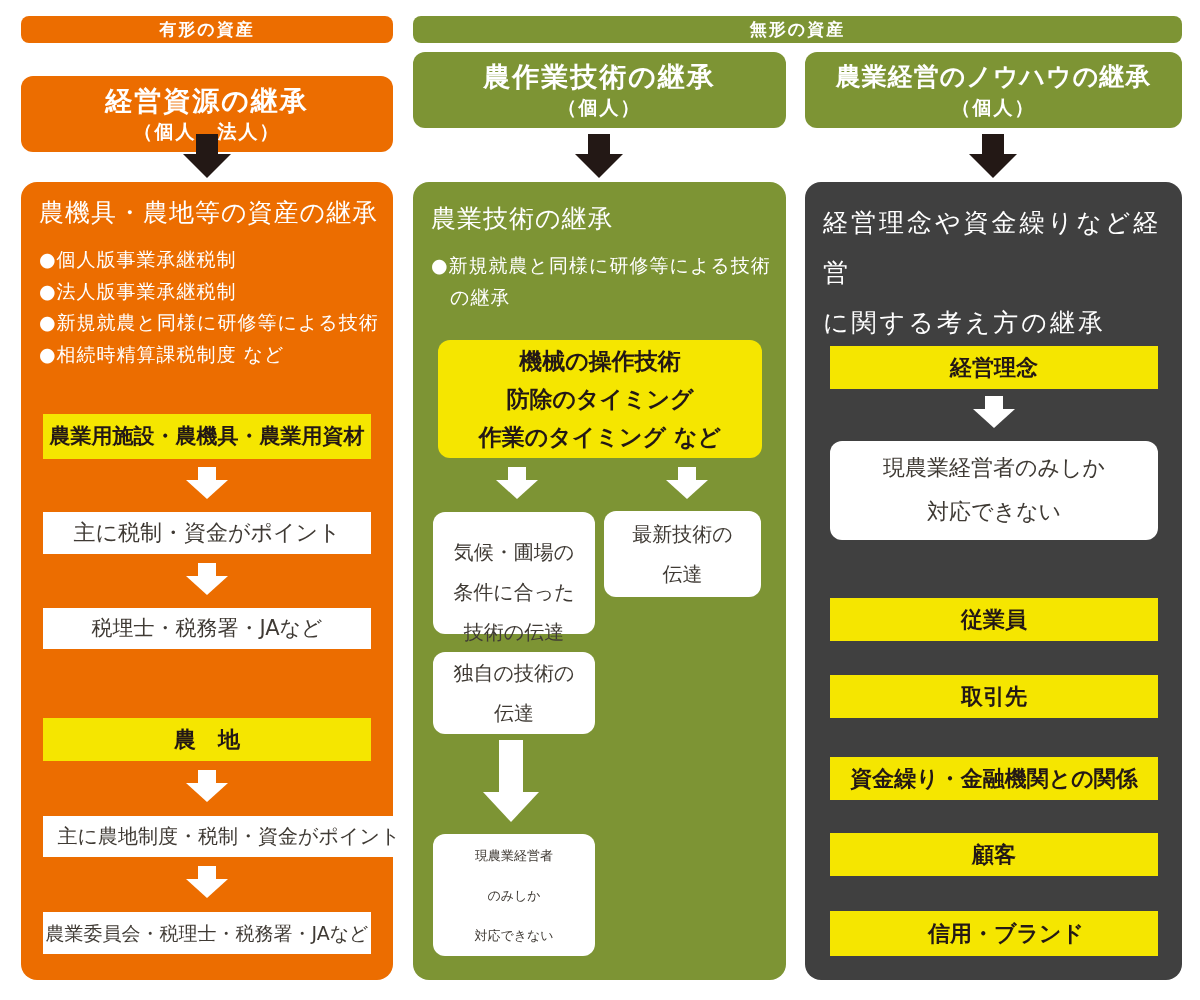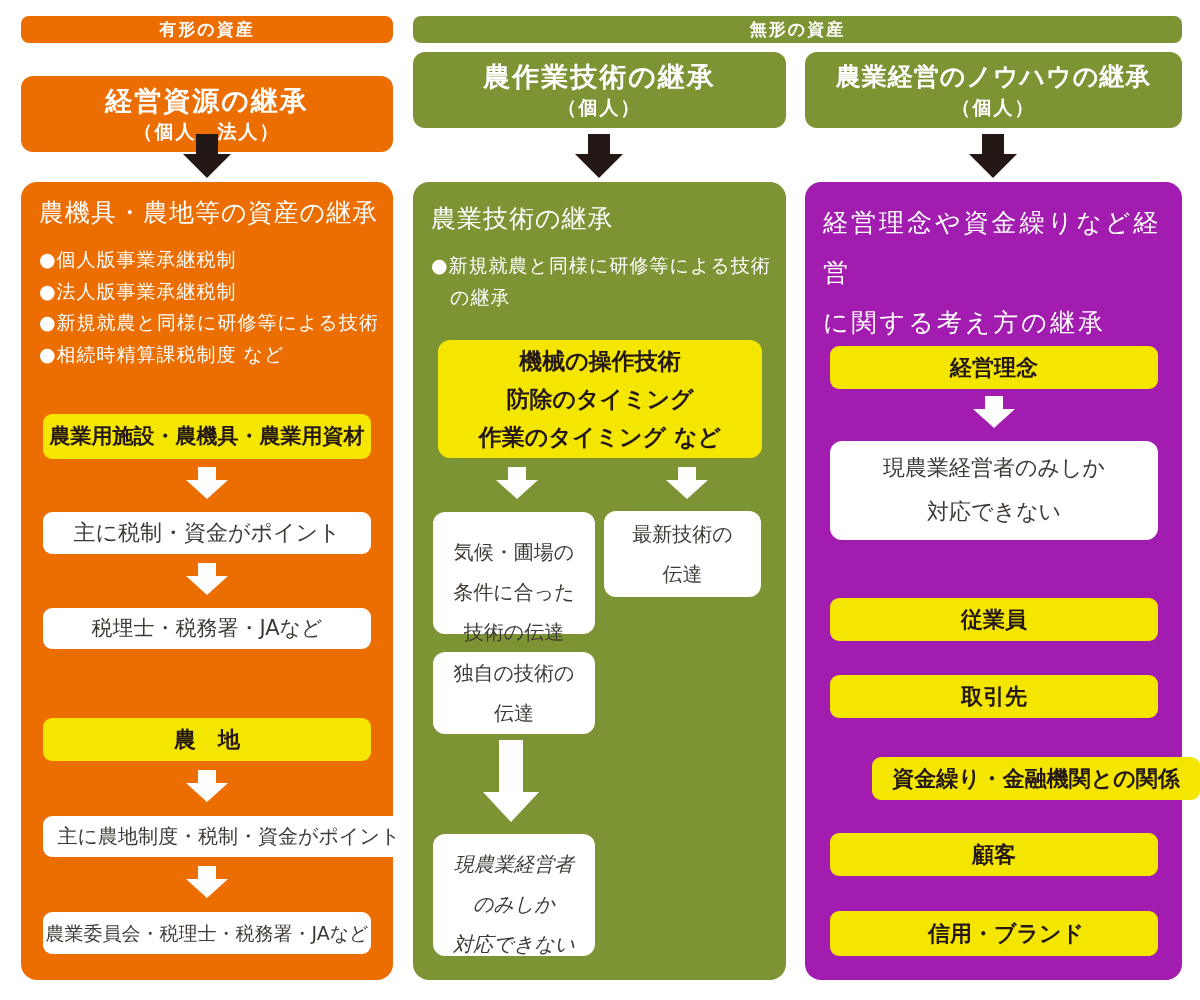--- a/index.html
+++ b/index.html
@@ -21,28 +21,28 @@
   .tbox .sub  { font-size:19px; font-weight:bold; letter-spacing:2px; line-height:26px; }
   .tbox-1 { left:21px;  width:372px; background:#ec6d00;margin-top:24px; }
   .tbox-2 { left:413px; width:373px; background:#7d9434; }
   .tbox-3 { left:805px; width:377px; background:#7d9434; }
   .tbox-3 .main { font-size:25px; letter-spacing:1px; }
 
   
   .panel { position:absolute; top:182px; height:798px; border-radius:16px; }
   .panel-1 { left:21px;  width:372px; background:#ec6d00;padding-left:32px; }
   .panel-2 { left:413px; width:373px; background:#7d9434; }
-  .panel-3 { left:805px; width:377px; background:#a21caf; }
+  .panel-3 { left:805px; width:377px; background:#404040; }
 
   .ptitle { position:absolute; color:#fff; font-size:25px; letter-spacing:1px; white-space:nowrap; }
   .bullets { position:absolute; color:#fff; font-size:19px; letter-spacing:1px; }
   .bullets div { line-height:31.5px; white-space:nowrap; }
 
   
-  .ybox, .wbox { position:absolute; border-radius:9px; text-align:center; white-space:nowrap; }
+  .ybox, .wbox { position:absolute; border-radius:0; text-align:center; white-space:nowrap; }
   .ybox { background:#f5e600; color:#231815; font-weight:bold; }
   .wbox { background:#ffffff; color:#3f3a34; }
   .mline { border-radius:12px; white-space:normal; }
 
   
   .arrow { position:absolute; display:flex; flex-direction:column; align-items:center; }
   .arrow .shaft { background:#231815; }
   .arrow .head  { width:0; height:0; border-style:solid; border-color:transparent; border-bottom:none; }
   .arrow-black .shaft { width:22px; height:20px; }
   .arrow-black .head  { border-left:24px solid transparent; border-right:24px solid transparent; border-top:24px solid #231815; }
@@ -163,21 +163,21 @@
     <div class="wbox mline" style="left:20px; top:470px; width:162px; height:82px; font-size:20px; line-height:40px; padding-top:1px;">
       <div>独自の技術の</div>
       <div>伝達</div>
     </div>
 
     <div class="arrow arrow-long" style="left:70px; top:558px;">
       <div class="shaft"></div>
         <div class="head"></div>
     </div>
 
-    <div class="wbox mline" style="left:20px; top:652px; width:162px; height:122px; font-size:20px; line-height:40px; padding-top:10px;font-style:italic;">
+    <div class="wbox mline" style="left:20px; top:652px; width:162px; height:122px; font-size:13px; line-height:40px; padding-top:2px;">
       <div>現農業経営者</div>
       <div>のみしか</div>
       <div>対応できない</div>
     </div>
   </div>
 
   <div class="panel panel-3">
     <div class="ptitle" style="left:18px; top:16px; letter-spacing:3px; line-height:50px; white-space:normal;">
       <div>経営理念や資金繰りなど経営</div>
       <div>に関する考え方の継承</div>
@@ -190,18 +190,18 @@
         <div class="head"></div>
     </div>
 
     <div class="wbox mline" style="left:25px; top:259px; width:328px; height:99px; font-size:22px; line-height:44px; padding-top:5px;">
       <div>現農業経営者のみしか</div>
       <div>対応できない</div>
     </div>
 
     <div class="ybox" style="left:25px; top:416px; width:328px; height:43px; font-size:22px; line-height:43px;">従業員</div>
     <div class="ybox" style="left:25px; top:493px; width:328px; height:43px; font-size:22px; line-height:43px;">取引先</div>
-    <div class="ybox" style="left:25px; top:575px; width:328px; height:43px; font-size:22px; line-height:43px;margin-left:42px;">資金繰り・金融機関との関係</div>
+    <div class="ybox" style="left:25px; top:575px; width:328px; height:43px; font-size:22px; line-height:43px;">資金繰り・金融機関との関係</div>
     <div class="ybox" style="left:25px; top:651px; width:328px; height:43px; font-size:22px; line-height:43px;">顧客</div>
     <div class="ybox" style="left:25px; top:729px; width:328px; height:45px; font-size:22px; line-height:45px;padding-left:24px;">信用・ブランド</div>
   </div>
 
 </div>
 
 </body></html>

